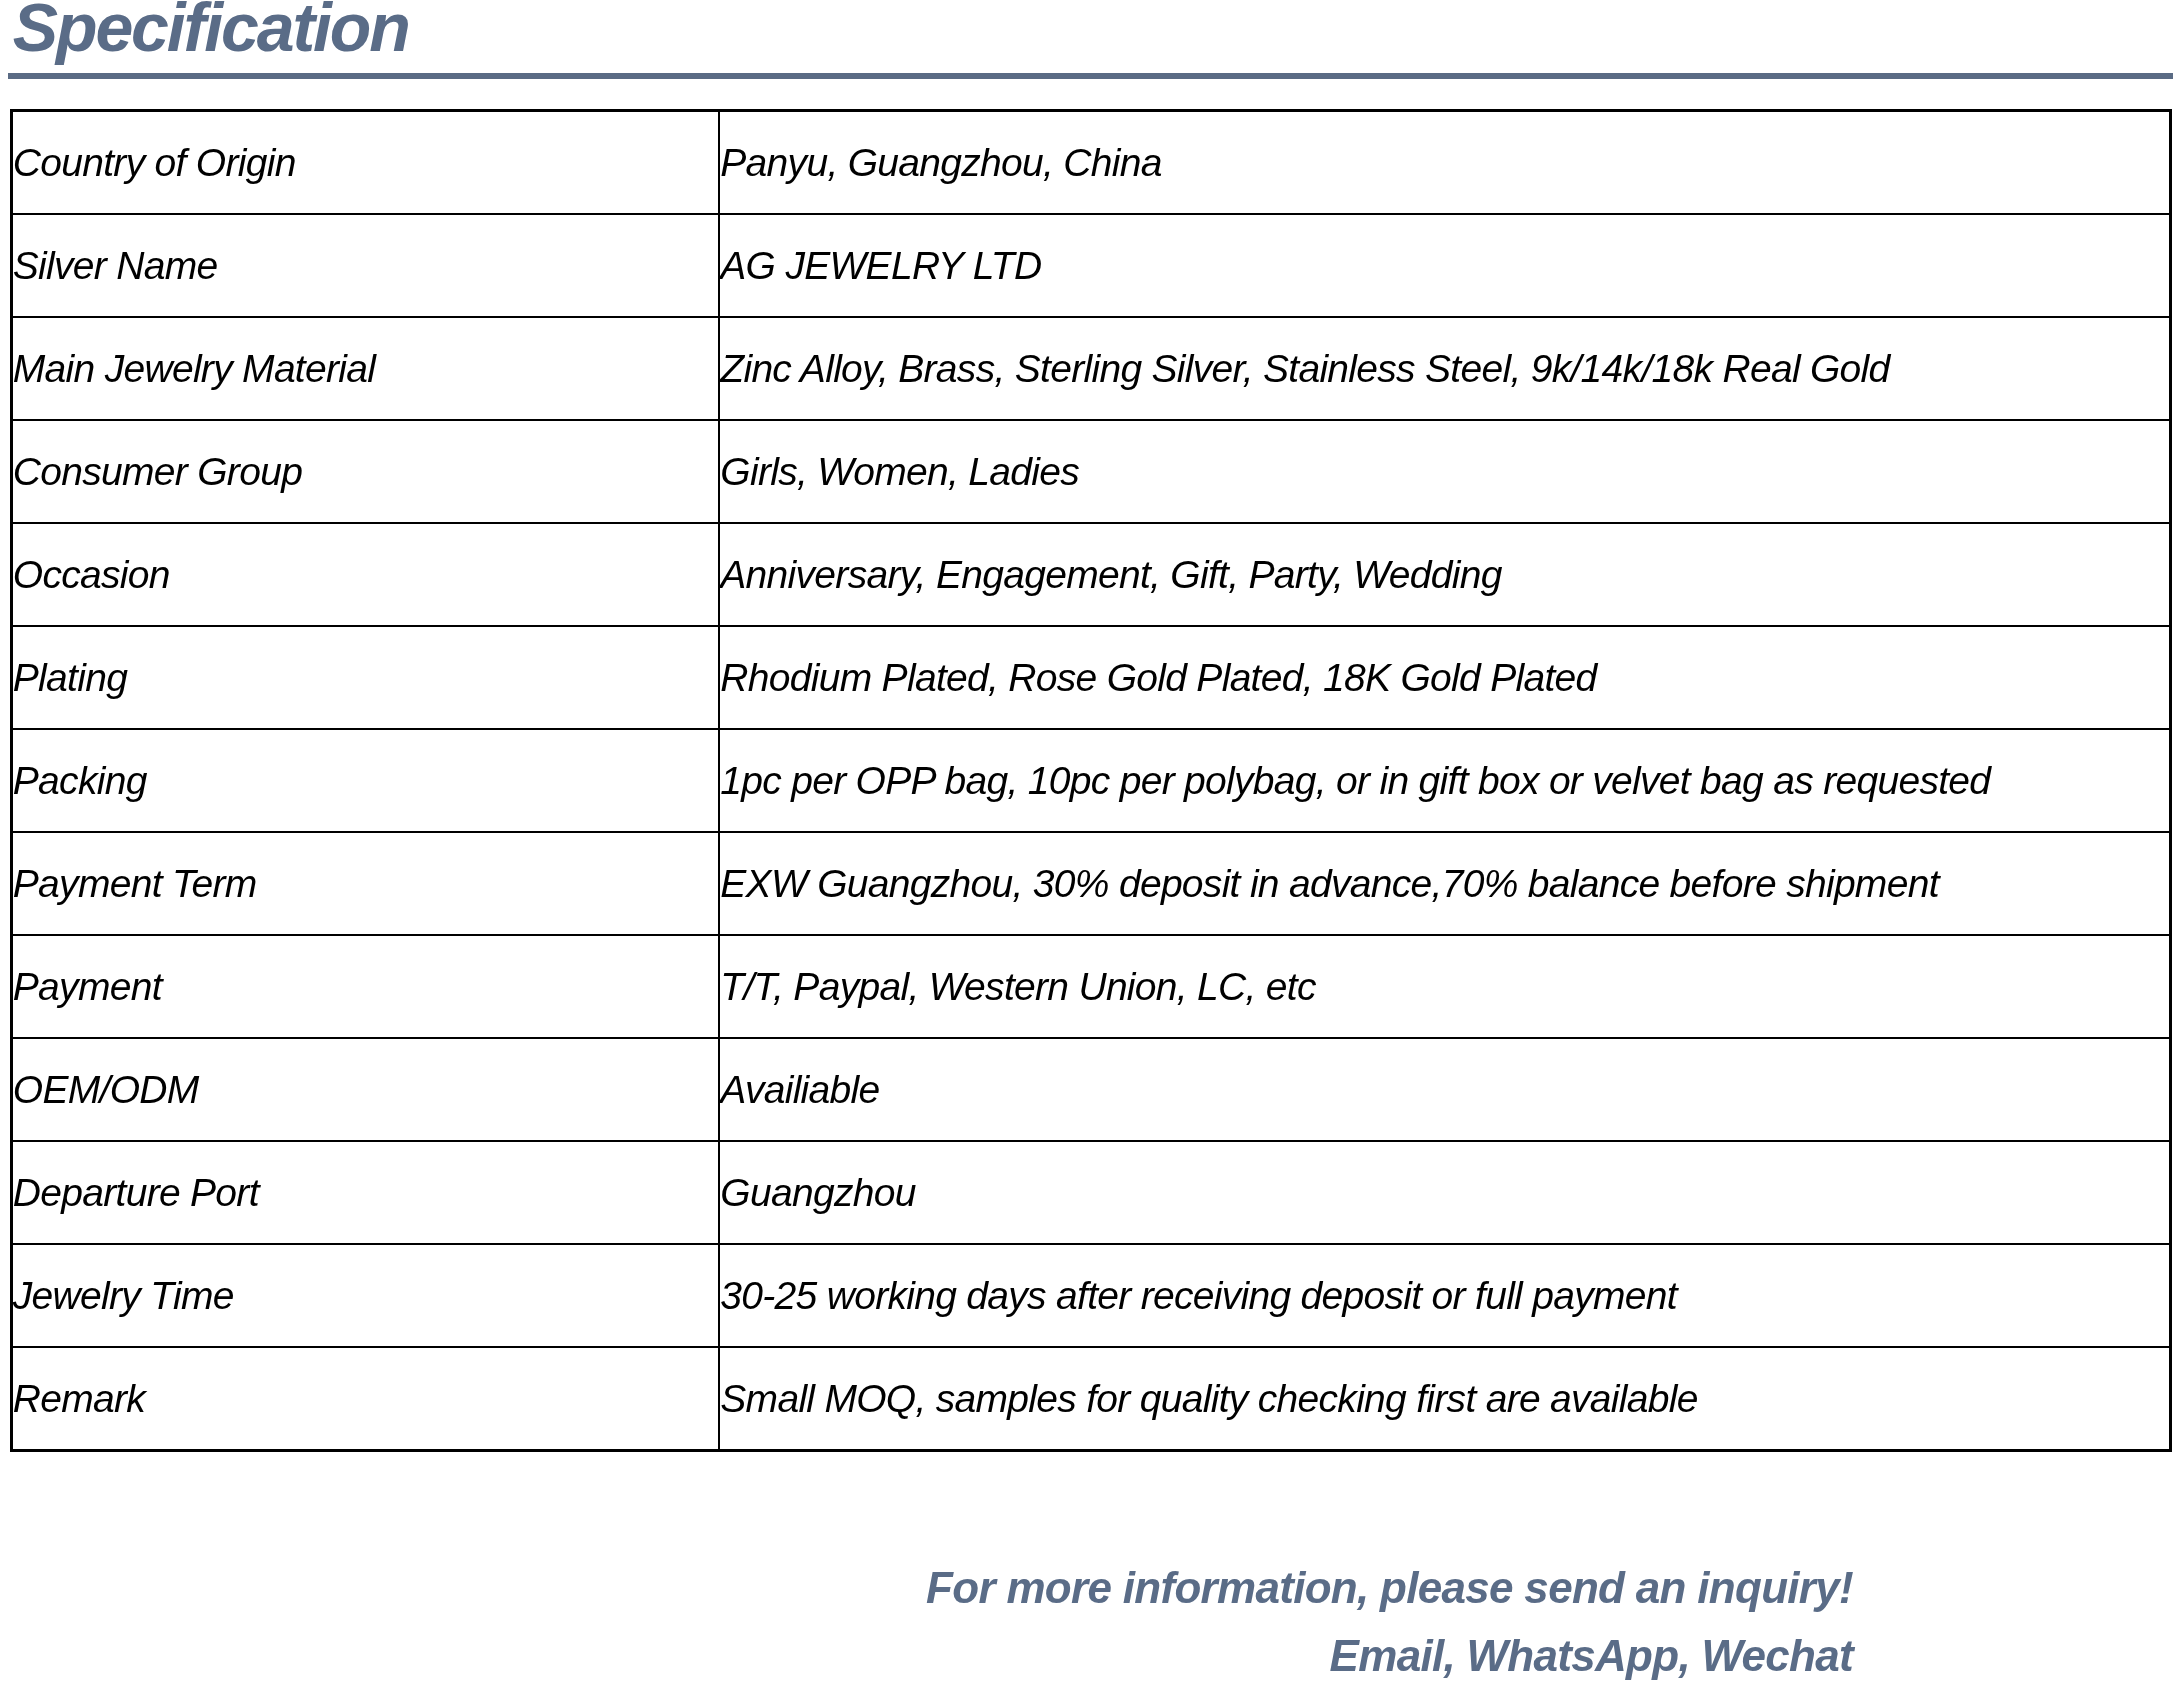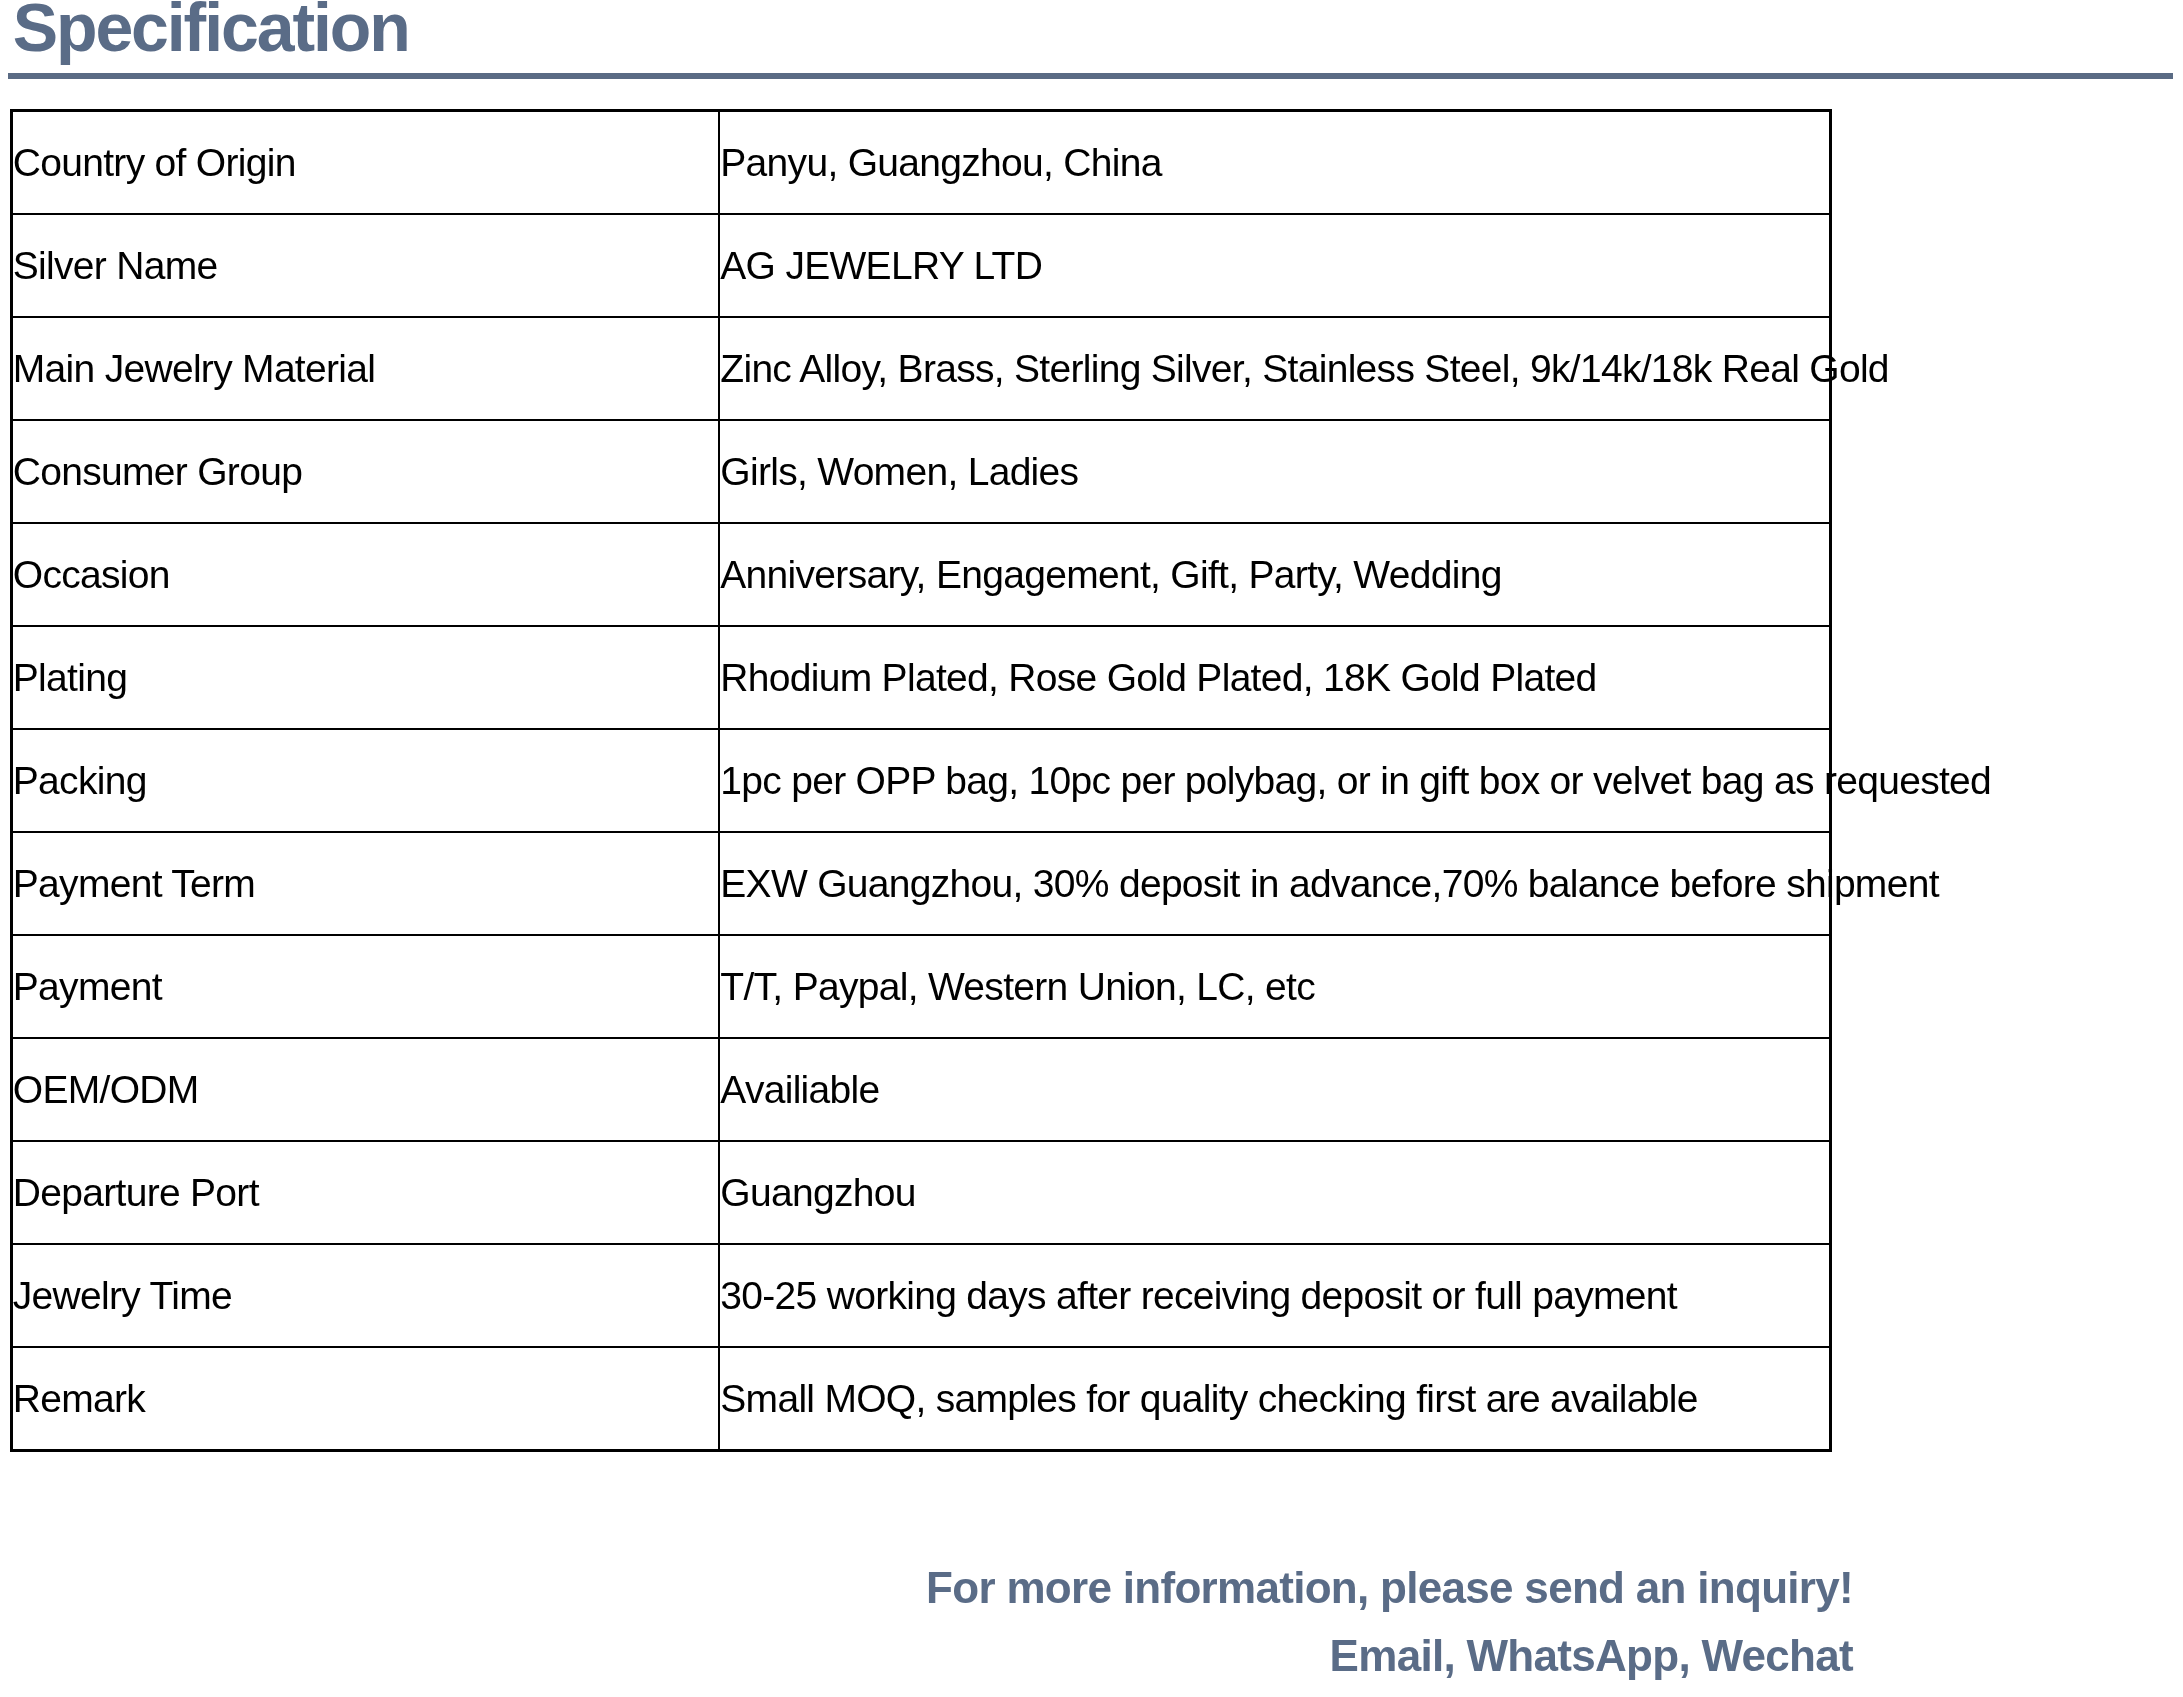--- a/index.html
+++ b/index.html
@@ -3,20 +3,21 @@
 <meta charset="utf-8">
 <style>
   html, body { margin: 0; padding: 0; background: #ffffff; }
   .page {
     position: relative;
     width: 2183px;
     height: 1697px;
     background: var(--bg, #ffffff);
     font-family: "Liberation Sans", sans-serif;
     overflow: hidden;
+    font-style: italic;
   }
   .title {
     position: absolute;
     top: -7px;
     left: 12.7px;
     margin: 0;
     font-size: 68px;
     line-height: 1;
     font-weight: bold;
     letter-spacing: -2.1px;
@@ -27,21 +28,21 @@
     top: 73px;
     left: 8.4px;
     width: 2165px;
     height: 6.3px;
     background: var(--rule, #5a6b84);
   }
   table.spec-table {
     position: absolute;
     top: 109px;
     left: 9.8px;
-    width: 1822px;
+    width: 2162px;
     border-collapse: collapse;
     table-layout: fixed;
     border: 3.5px solid var(--border, #000);
   }
   table.spec-table td {
     border: 2.1px solid var(--border, #000);
     height: 101px;
     vertical-align: middle;
     font-size: 39px;
     letter-spacing: -0.7px;

